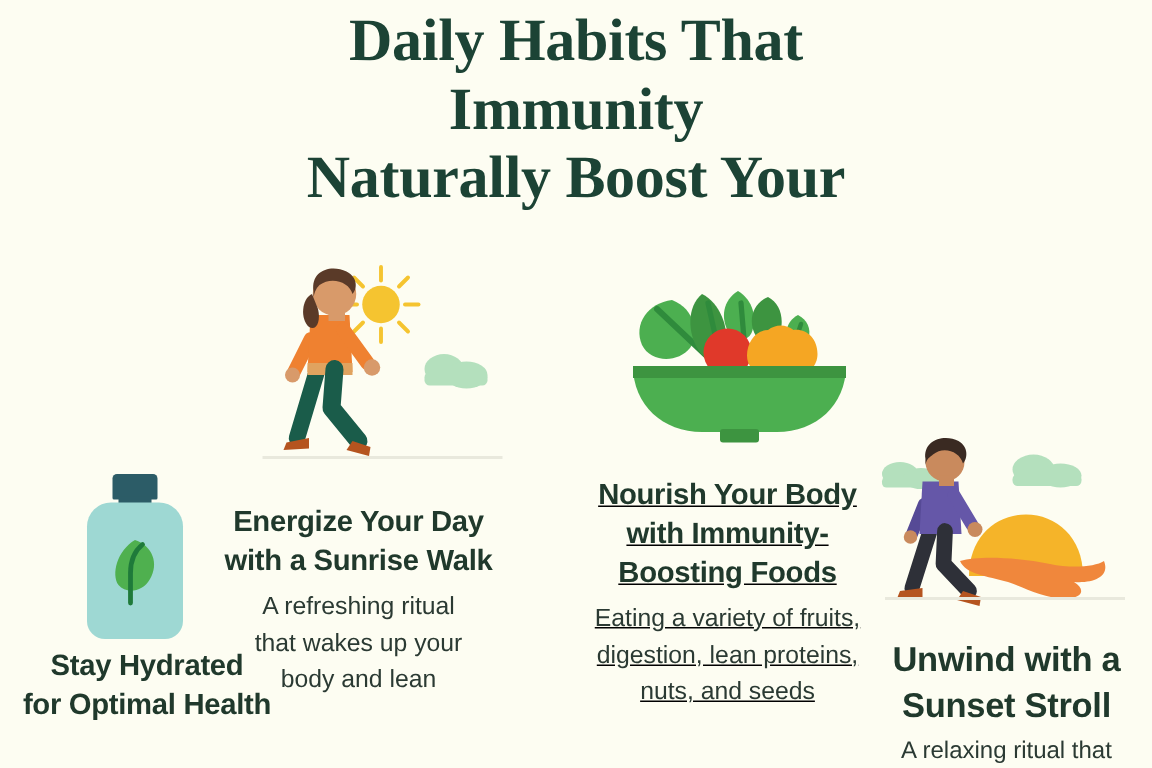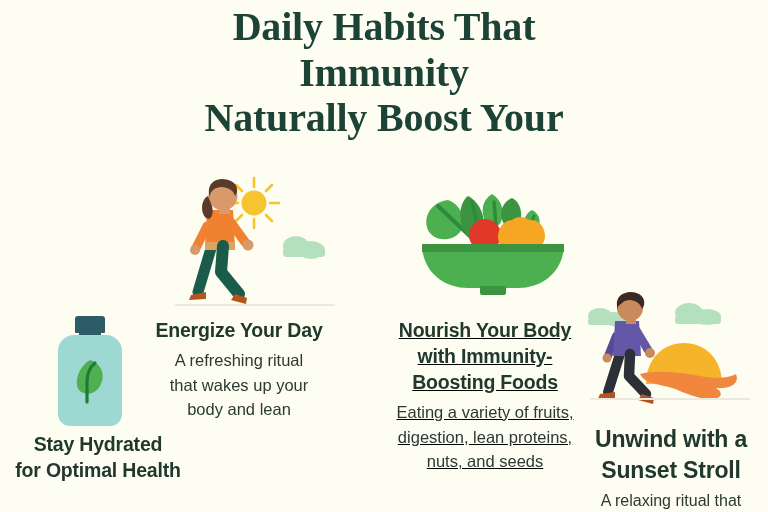--- a/index.html
+++ b/index.html
@@ -62,21 +62,21 @@
   .leaf-wrap { position:absolute; left:12px; top:40px; width:40px; height:52px; }
 
   .sec-bottle-txt { left:-2px; top:432px; width:200px; }
 
   
   .sec-walk-art { left:165px; top:172px; width:180px; height:140px; }
   .ground1 {
     position:absolute; left:10px; bottom:6px; width:160px; height:2px;
     background:#e9e9dd;
   }
-  .sec-walk-txt { left:126px; top:318px; width:226px; }
+  .sec-walk-txt { left:126px; top:336px; width:226px; }
 
   
   .sec-bowl-art { left:408px; top:188px; width:170px; height:110px; }
   .sec-bowl-txt { left:370px; top:318px; width:230px;text-decoration:underline; }
 
   
   .sec-sunset-art { left:584px; top:288px; width:184px; height:118px; }
   .ground2 {
     position:absolute; left:6px; bottom:6px; width:160px; height:2px;
     background:#e9e9dd;
@@ -157,20 +157,21 @@
 
     <path d="M64 48 L80 70" stroke="#ef8130" stroke-width="9.5" stroke-linecap="round" fill="none"></path>
     <circle cx="83" cy="73" r="5.5" fill="#d89a6a"></circle>
   </svg>
   <div class="ground1"></div>
 </div>
 
 <div class="card sec-walk-txt">
   <h2>
     <span>Energize Your Day</span><br>
+    <span>with a Sunrise Walk</span>
   </h2>
   <p>
     <span>A refreshing ritual</span><br>
     <span>that wakes up your</span><br>
     <span>body and lean</span>
   </p>
 </div>
 
 <div class="art sec-bowl-art">
   <svg width="170" height="110" viewBox="0 0 170 110">

